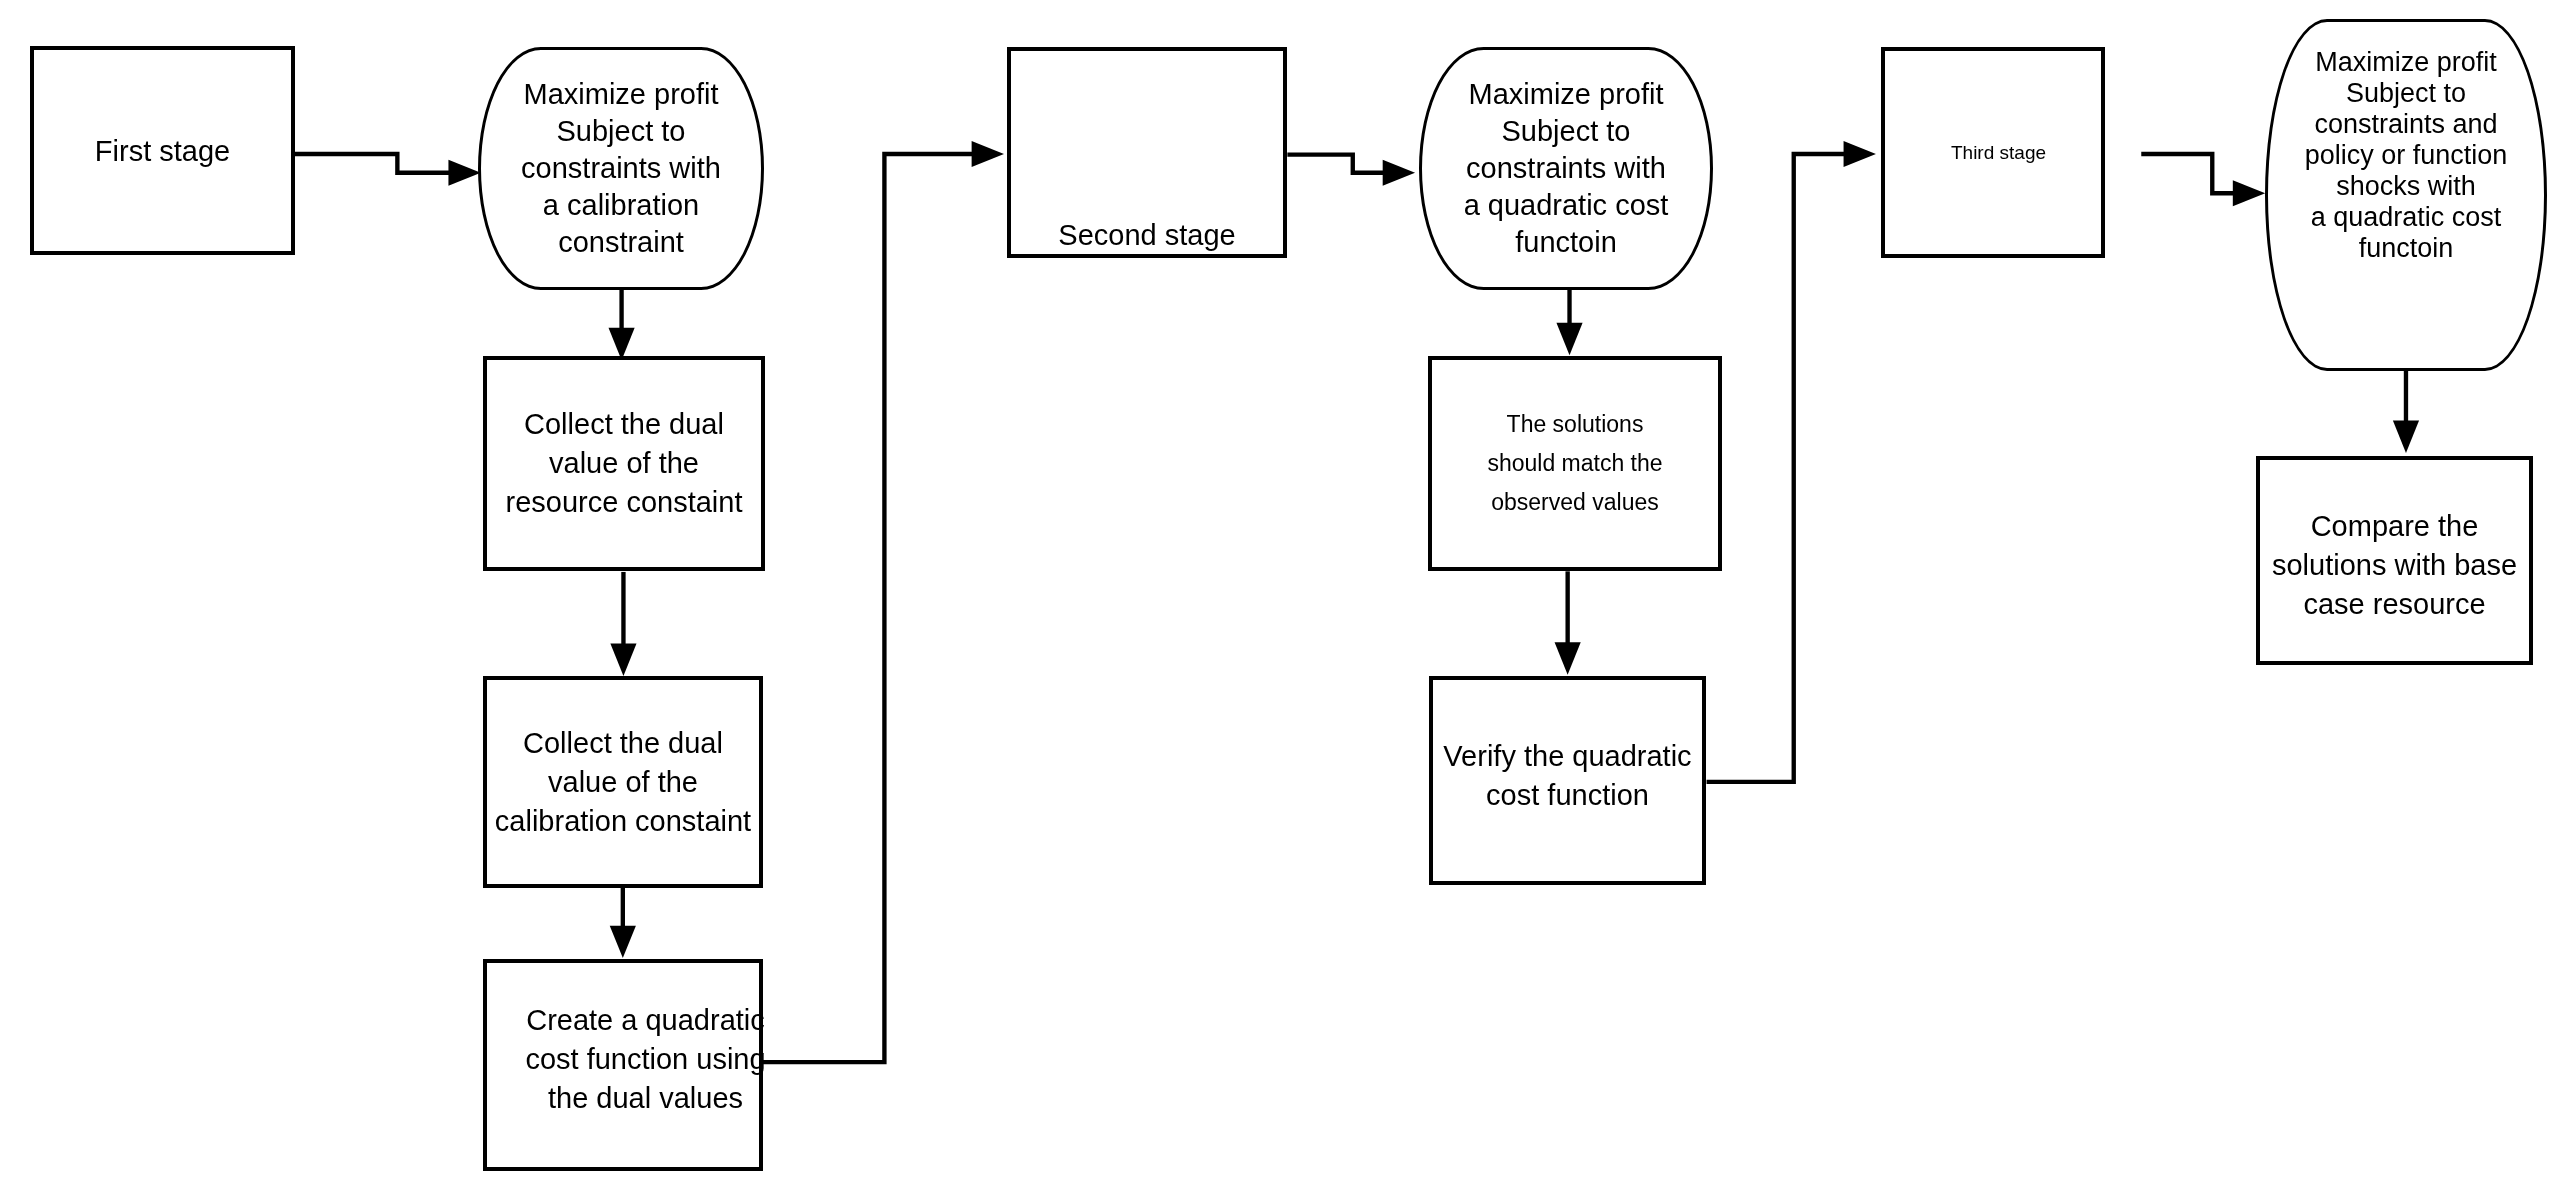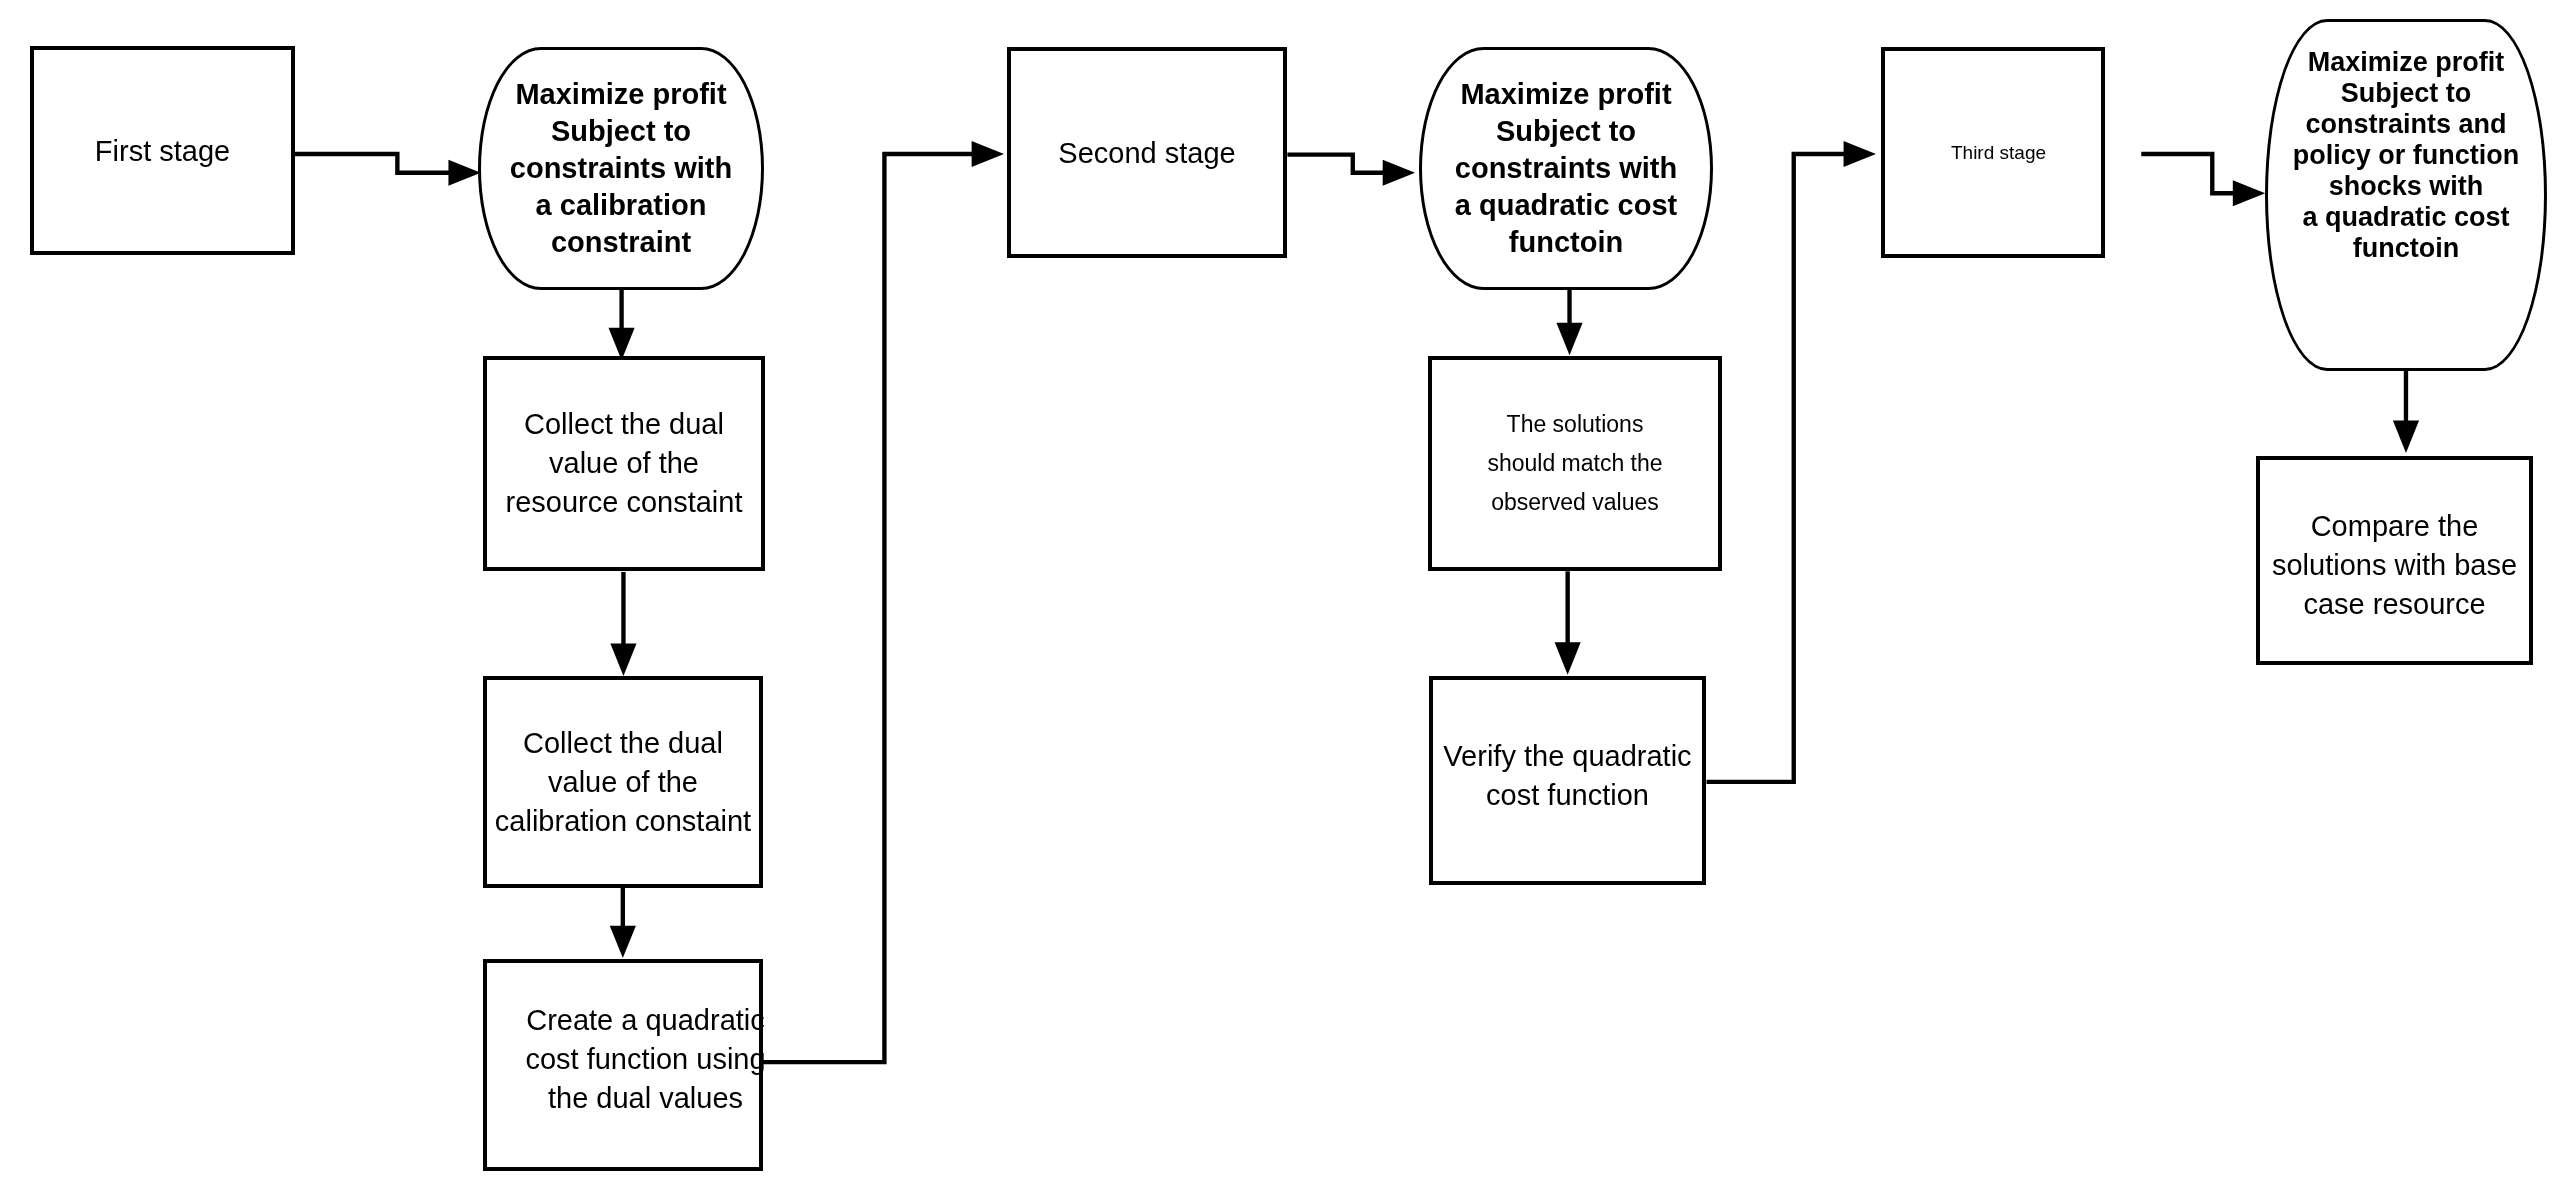--- a/index.html
+++ b/index.html
@@ -18,21 +18,20 @@
     border:4.4px solid #000;
     background:#fff;
     display:flex;
     align-items:center;
     justify-content:center;
     text-align:center;
   }
   .node.barrel{
     border-width:3.7px;
     border-radius:22% / 50%;
-    font-weight:bold;
   }
   .node-label{width:100%;}
   .node-label .line{white-space:nowrap;}
   svg.connector-layer{position:absolute;left:0;top:0;pointer-events:none;}
   svg .wire{fill:none;stroke:#000;stroke-width:7;}
   svg .head{fill:#000;stroke:none;}
 </style>
 </head>
 <body>
 
@@ -90,21 +89,21 @@
           <div class="line">calibration constaint</div>
         </div>
       </div>
       <div class="node rect" style="left: 483px; top: 959px; width: 280px; height: 212px; font-size: 29px; line-height: 39px;">
         <div class="node-label multiline" style="transform: translateY(-6.2px); margin-left: 45px;">
           <div class="line">Create a quadratic</div>
           <div class="line">cost function using</div>
           <div class="line">the dual values</div>
         </div>
       </div>
-      <div class="node rect" style="left: 1007px; top: 47px; width: 280px; height: 211px; font-size: 29px; line-height: 38px;">
+      <div class="node rect" style="left: 1007px; top: 47px; width: 280px; height: 211px; font-size: 29px; line-height: 38px; align-items: flex-end;">
         <div class="node-label multiline">
           <div class="line">Second stage</div>
         </div>
       </div>
       <div class="node barrel" style="left: 1419px; top: 47px; width: 294px; height: 243px; font-size: 29px; line-height: 37px;">
         <div class="node-label multiline">
           <div class="line">Maximize profit</div>
           <div class="line">Subject to</div>
           <div class="line">constraints with</div>
           <div class="line">a quadratic cost</div>

